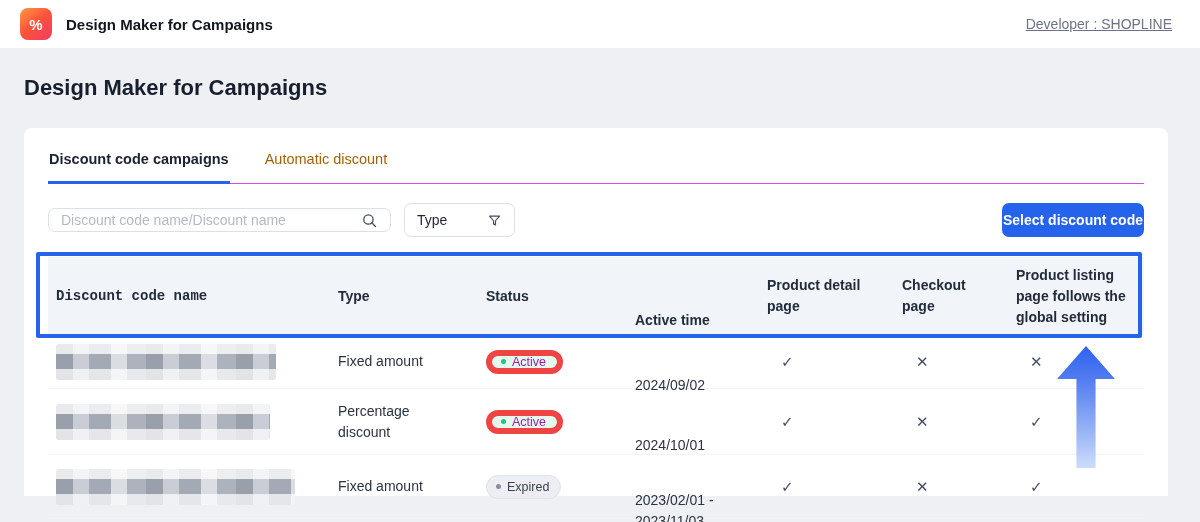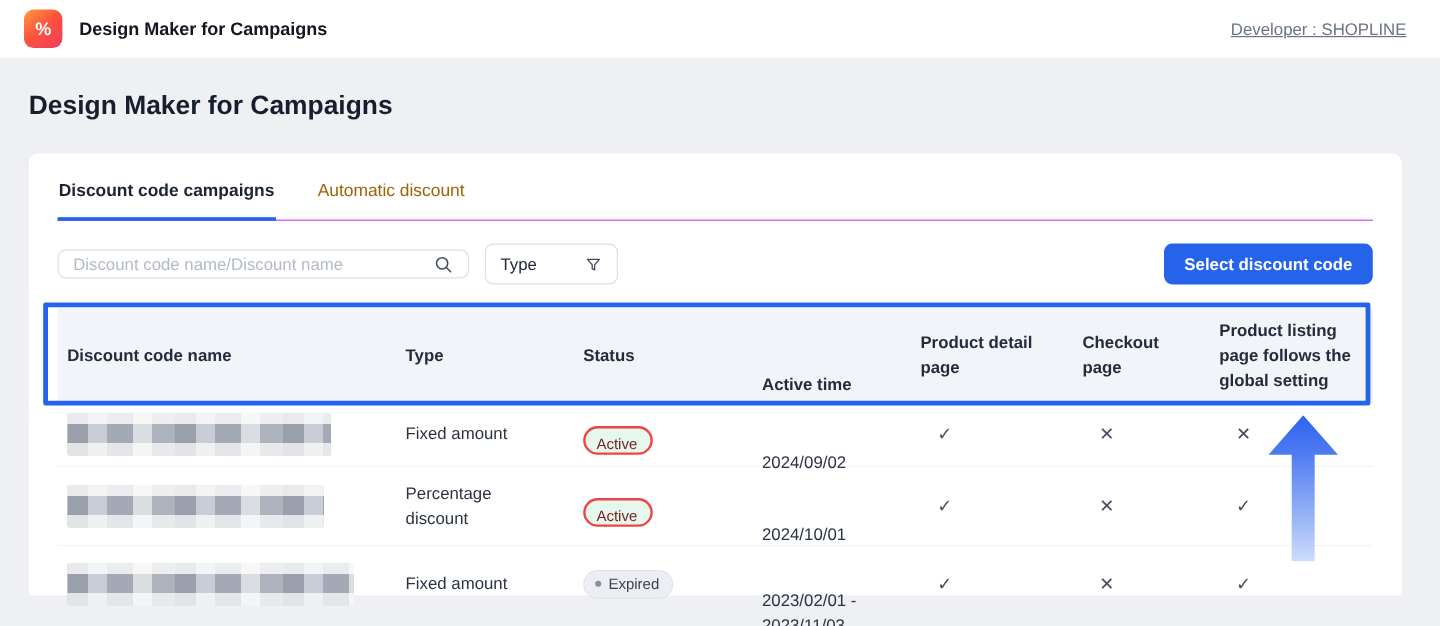--- a/index.html
+++ b/index.html
@@ -32,29 +32,29 @@
                 display:flex; align-items:center; padding:0 12px; }
   .search-box input { flex:1; border:none; outline:none; font-size:14px; color:#333; background:transparent;
                       font-family:"Liberation Sans","DejaVu Sans",sans-serif; }
   .search-box input::placeholder { color:#b3bac6; }
   .icon-svg { flex:0 0 auto; display:block; }
   .dropdown { height:34px; border:1px solid #dcdfe5; border-radius:7px; background:#fff;
               display:flex; align-items:center; justify-content:space-between; gap:14px;
               padding:0 12px; font-size:14px; color:#1f2735; cursor:pointer; }
   .dropdown.type { width:111px; }
   .dropdown.follow { width:113px; }
-  .primary-btn { margin-left:auto; height:34px; padding:0 17px; border:none; border-radius:7px;
+  .primary-btn { margin-left:auto; height:34px; padding:0 1px; border:none; border-radius:7px;
                  background:#2563eb; color:#fff; font-size:14px; font-weight:bold; cursor:pointer;
                  font-family:"Liberation Sans","DejaVu Sans",sans-serif; }
 
   
   .table { margin-top:20px; font-size:14px; }
   .thead { display:flex; align-items:center; background:#f1f4f8; height:78px; color:#242c3c; font-weight:bold; }
   .cell { padding-left:8px; }
-  .col0 { width:282px; } .col1 { width:148px; } .col2 { width:149px; }
+  .col0 { width:282px;font-family:Liberation Mono, monospace; } .col1 { width:148px; } .col2 { width:149px; }
   .col3 { width:132px;margin-top:48px; } .col4 { width:135px; } .col5 { width:114px; } .col6 { width:136px; }
   .th { line-height:21px; padding-right:14px; }
   .trow { display:flex; align-items:center; border-bottom:1px solid #f0f2f5; color:#2b3342; }
   .trow:nth-child(1) { height:54px; }
   .trow:nth-child(2) { height:66px; }
   .trow:nth-child(3) { height:64px; }
   .type-text { display:inline-block; max-width:100px; line-height:21px; }
   .cell.col3 { line-height:21px; padding-right:26px; }
   .mark { padding-left:22px; font-size:15px; color:#454e60; }
 
@@ -65,21 +65,21 @@
       repeating-linear-gradient(90deg,#8e95a2 0 17px,#c3c7d0 17px 33px,#99a0ad 33px 55px,#d6d9de 55px 71px,#a4aab6 71px 90px);
   }
   .trow:nth-child(1) .redacted { width:220px; }
   .trow:nth-child(2) .redacted { width:214px; }
   .trow:nth-child(3) .redacted { width:239px; }
 
   
   .badge { display:inline-flex; align-items:center; gap:6px; height:24px; padding:0 11px 0 9px;
            border-radius:999px; font-size:12.5px; }
   .dot { width:5px; height:5px; border-radius:50%; }
-  .badge-active { background:#e4f8ee; border:2px solid #ef4444; color:#7f1d1d;flex-direction:column; }
+  .badge-active { background:#e4f8ee; border:6px solid #ef4444; color:#a21caf; }
   .badge-active .dot { background:#22c38b; }
   .badge-expired { background:#eceef4; border:1px solid #e0e3eb; color:#3b414d; }
   .badge-expired .dot { background:#868d9c; }
 
   
   .annotation-box { position:absolute; left:12px; top:124px; width:1106px; height:86px;
                     border:4px solid #2563eb; border-radius:2px; pointer-events:none; z-index:5; }
   .annotation-arrow { position:absolute; left:1033px; top:218px; width:58px; height:122px;
                       pointer-events:none; z-index:6;
                       background:linear-gradient(180deg,#2e63ef 0%,#4f7bf1 26%,#9cb7f6 72%,#cdddfb 100%);

